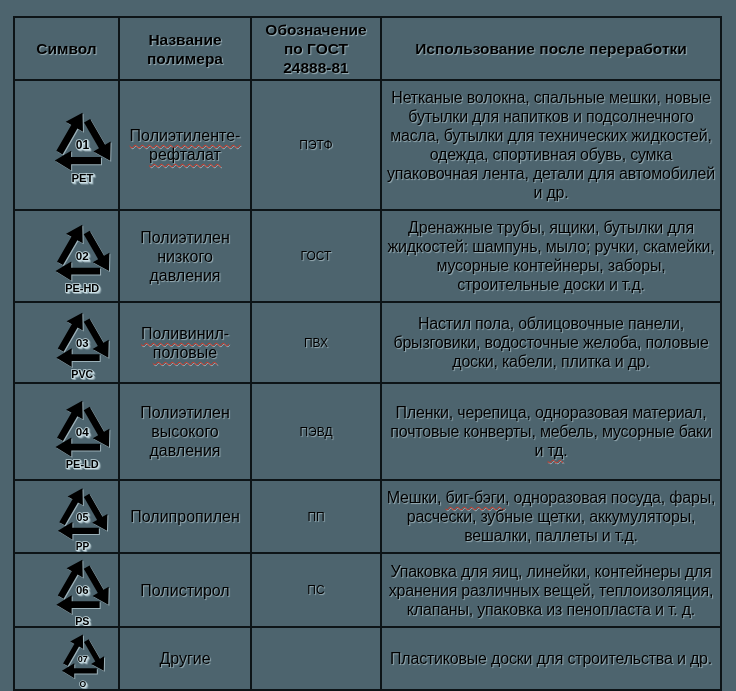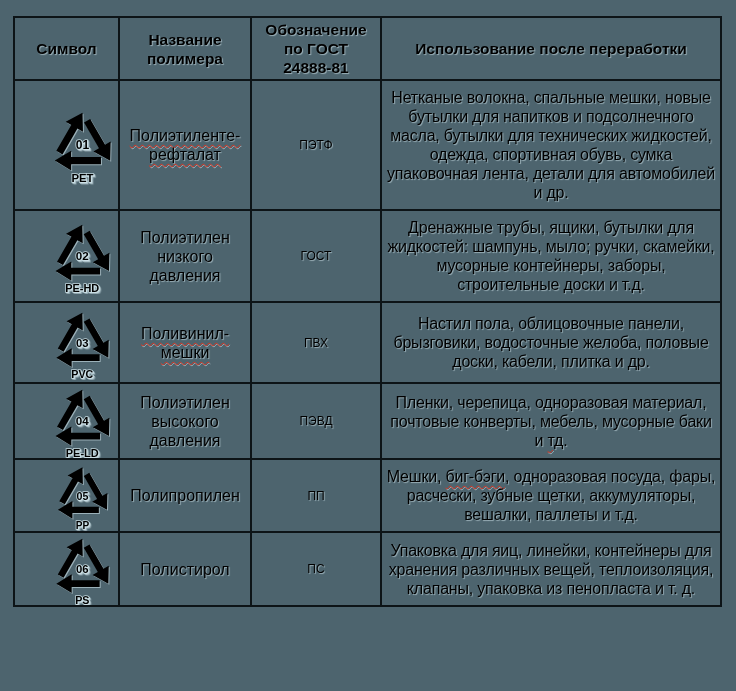--- a/index.html
+++ b/index.html
@@ -26,21 +26,21 @@
   }
   .tbl th{font-size:15.5px;font-weight:bold;line-height:19px;height:60px;padding:2px}
   col.c-sym{width:105px} col.c-poly{width:132px} col.c-gost{width:130px} col.c-use{width:340px}
   td.poly-cell{font-size:16px;line-height:19px;padding:2px}
   td.gost-cell{font-size:12px;padding:2px}
   td.usage-cell{font-size:16px;line-height:19px;padding:7px 2px;letter-spacing:-0.2px}
   
   tbody tr:nth-child(1) td{height:113px}
   tbody tr:nth-child(2) td{height:84px}
   tbody tr:nth-child(3) td{height:81px}
-  tbody tr:nth-child(4) td{height:76px}
+  tbody tr:nth-child(4) td{height:97px}
   tbody tr:nth-child(5) td{height:70px}
   tbody tr:nth-child(6) td{height:71px}
   tbody tr:nth-child(7) td{height:63px}
   
   .sym{display:flex;align-items:center;justify-content:center}
   .sym svg{filter:drop-shadow(1px 1px 0 var(--halo))}
   tbody tr:nth-child(1) .sym svg{height:96px}
   tbody tr:nth-child(2) .sym svg{height:74px}
   tbody tr:nth-child(3) .sym svg{height:72px}
   tbody tr:nth-child(4) .sym svg{height:74px}
@@ -128,21 +128,21 @@
           <g>
             <path class="arm" d="M76 68 H34 V59 L11 73 L34 87 V78 H76 Z"></path>
             <path class="arm" d="M76 68 H34 V59 L11 73 L34 87 V78 H76 Z" transform="rotate(120 50 50.5)"></path>
             <path class="arm" d="M76 68 H34 V59 L11 73 L34 87 V78 H76 Z" transform="rotate(240 50 50.5)"></path>
           </g>
           <text class="num" x="50" y="57">03</text>
           <text class="code" x="50" y="103">PVC</text>
         </svg>
       </div>
     </td>
-    <td class="poly-cell"><span class="misspell">Поливинил-</span><br><span class="misspell">мешки</span></td>
+    <td class="poly-cell"><span class="misspell">Поливинил-</span><br><span class="misspell">половые</span></td>
     <td class="gost-cell">ПВХ</td>
     <td class="usage-cell"><span>Настил пола, облицовочные панели, брызговики, водосточные желоба, половые доски, кабели, плитка и др.</span></td>
   </tr>
 
   <tr>
     <td class="sym-cell">
       <div class="sym">
         <svg viewBox="0 -3 100 108" height="72" aria-hidden="true">
           <g>
             <path class="arm" d="M76 68 H34 V59 L11 73 L34 87 V78 H76 Z"></path>
@@ -190,15 +190,33 @@
           <text class="num" x="50" y="57">06</text>
           <text class="code" x="50" y="103">PS</text>
         </svg>
       </div>
     </td>
     <td class="poly-cell"><span>Полистирол</span></td>
     <td class="gost-cell">ПС</td>
     <td class="usage-cell"><span>Упаковка для яиц, линейки, контейнеры для хранения различных вещей, теплоизоляция, клапаны, упаковка из пенопласта и т. д.</span></td>
   </tr>
 
+  <tr>
+    <td class="sym-cell">
+      <div class="sym">
+        <svg viewBox="0 -3 100 108" height="72" aria-hidden="true">
+          <g>
+            <path class="arm" d="M76 68 H34 V59 L11 73 L34 87 V78 H76 Z"></path>
+            <path class="arm" d="M76 68 H34 V59 L11 73 L34 87 V78 H76 Z" transform="rotate(120 50 50.5)"></path>
+            <path class="arm" d="M76 68 H34 V59 L11 73 L34 87 V78 H76 Z" transform="rotate(240 50 50.5)"></path>
+          </g>
+          <text class="num" x="50" y="57">07</text>
+          <text class="code" x="50" y="103">O</text>
+        </svg>
+      </div>
+    </td>
+    <td class="poly-cell"><span>Другие</span></td>
+    <td class="gost-cell"></td>
+    <td class="usage-cell"><span>Пластиковые доски для строительства и др.</span></td>
+  </tr>
 </tbody>
   </table>
 </div>
 
 </body></html>

